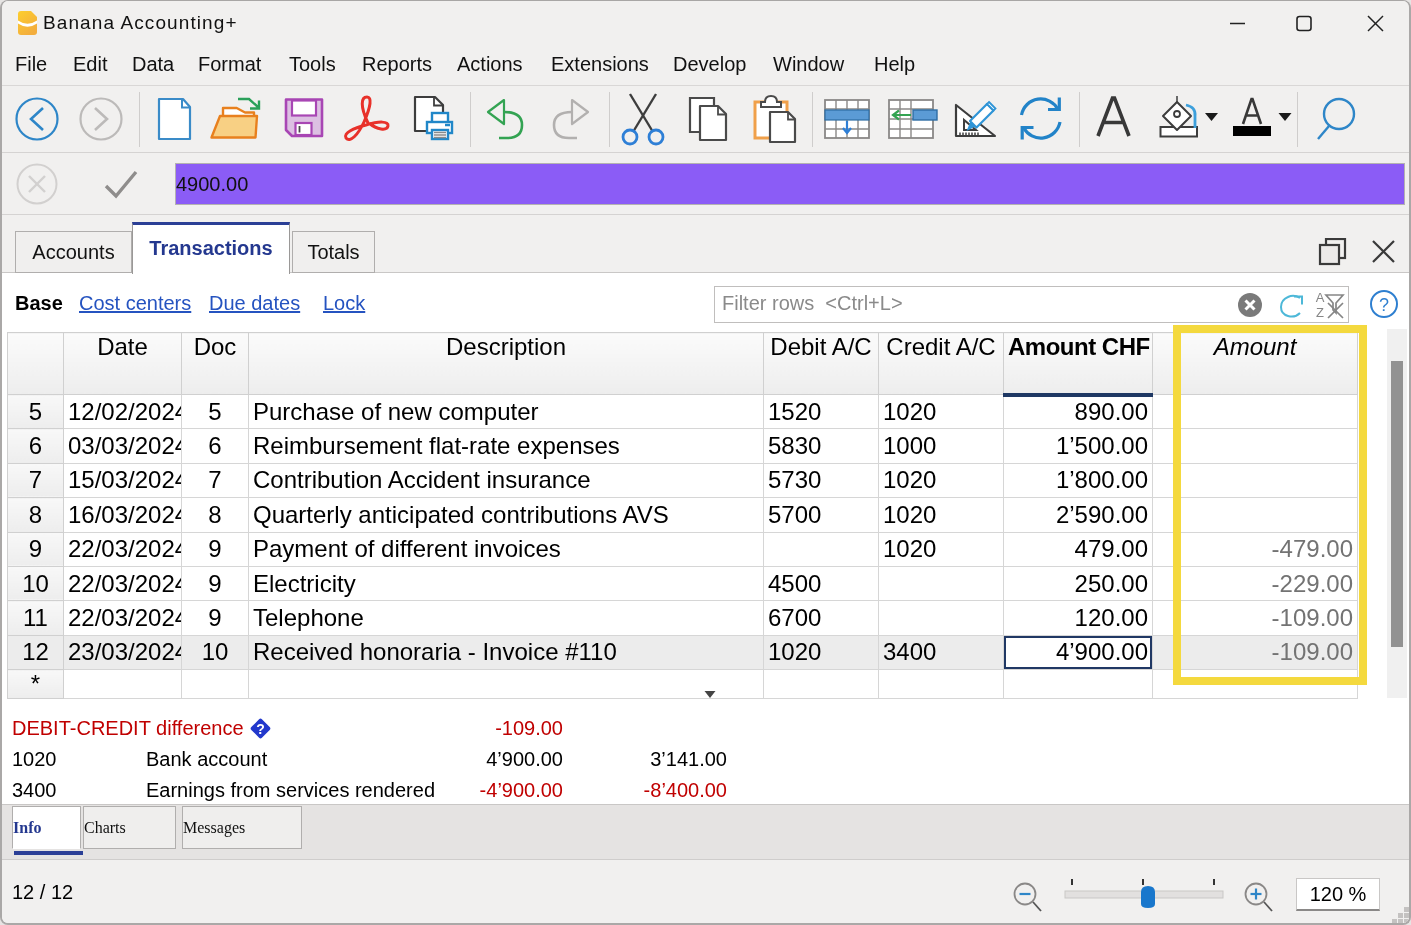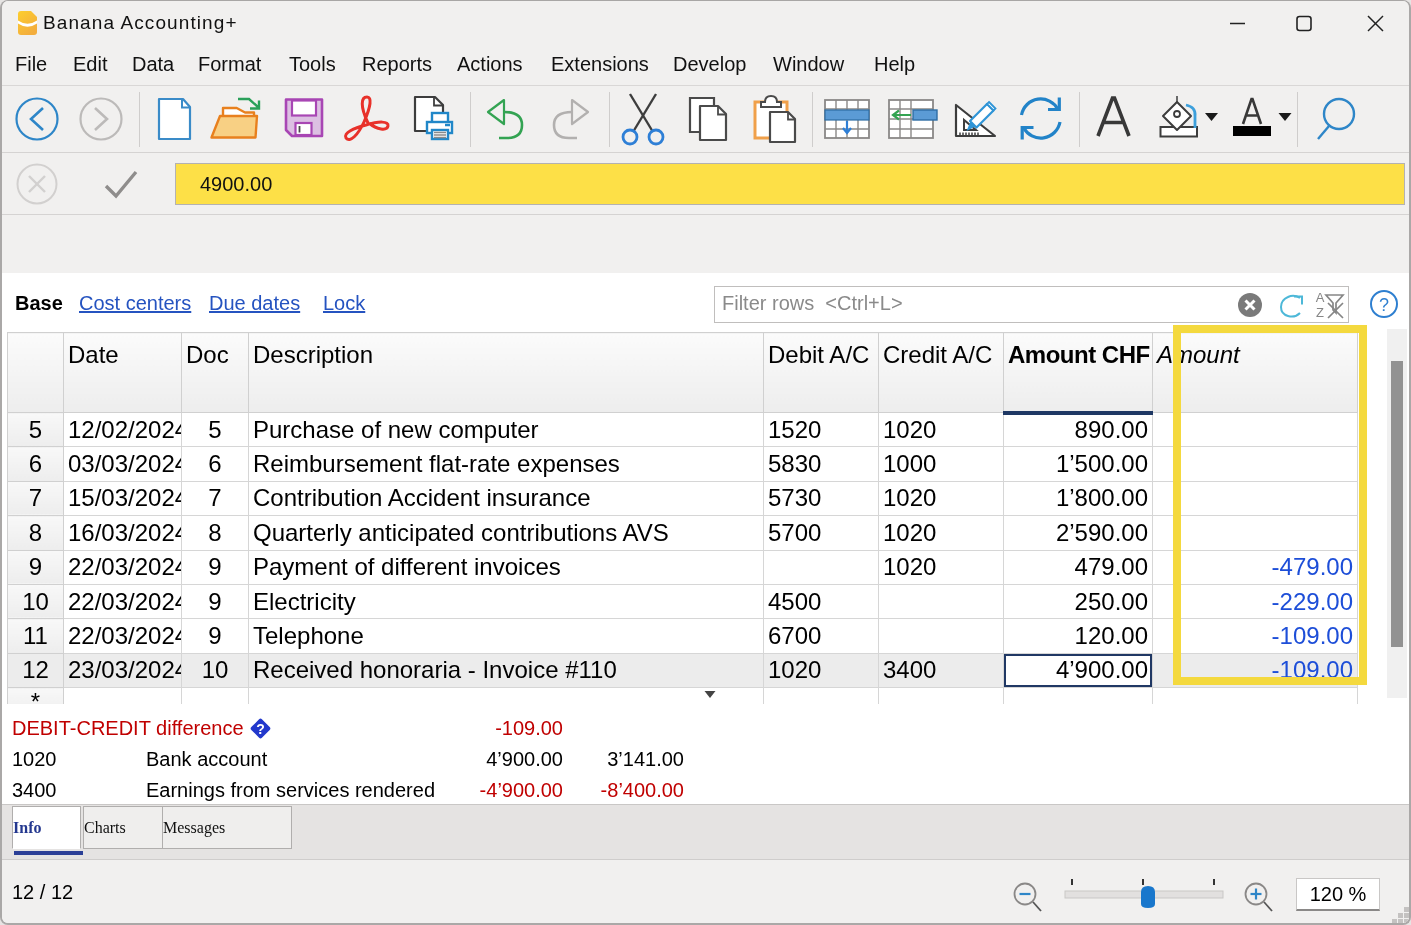--- a/index.html
+++ b/index.html
@@ -16,56 +16,56 @@
 #titlebar { position:absolute; left:0; top:0; width:100%; height:45px; background:#f1f0ef; }
 #apptitle { position:absolute; left:41px; top:11px; font-size:19px; letter-spacing:1.1px; color:#111; }
 
 #menubar { position:absolute; left:0; top:45px; width:100%; height:39px; font-size:20px; color:#111; }
 #menubar span { position:absolute; top:7px; }
 
 #toolbar { position:absolute; left:0; top:84px; width:100%; height:68px; border-top:1px solid #d9d7d6; border-bottom:1px solid #d5d3d2; }
 .tsep { position:absolute; top:6px; width:1px; height:55px; background:#cfcdcc; }
 
 #editrow { position:absolute; left:0; top:152px; width:100%; height:62px; border-bottom:1px solid #d5d3d2; }
-#editinput { position:absolute; left:173px; top:10px; width:1230px; height:42px; background:#fde047; border:1px solid #b4b2b1; font-size:20px; color:#111; padding-left:24px; line-height:40px; }
+#editinput { position:absolute; left:173px; top:10px; width:1230px; height:42px; background:#8b5cf6; border:1px solid #b4b2b1; font-size:20px; color:#111; padding-left:0; line-height:40px; }
 
 #tabstrip { position:absolute; left:0; top:215px; width:100%; height:57px; background:#f1f0ef; }
 #tabstrip .strip-border { position:absolute; left:0; bottom:0; width:100%; height:1px; background:#c9c7c6; }
 .tab { position:absolute; top:15px; height:42px; background:#f0efee; border:1px solid #b0aead; font-size:20px; color:#111; text-align:center; line-height:40px; }
 .tab.active { top:6px; height:52px; background:#fff; border:1px solid #9a9897; border-top:3px solid #2b3f96; border-bottom:none; color:#24388f; font-weight:bold; line-height:46px; z-index:3; }
 
 #content { position:absolute; left:0; top:272px; width:100%; height:531px; background:#fff; }
 
 .link { color:#2553c0; text-decoration:underline; }
 #filterbox { position:absolute; left:712px; top:13px; width:635px; height:37px; background:#fff; border:1px solid #c0bebd;padding-left:16px; }
 #filterbox .ph { position:absolute; left:7px; top:5px; font-size:20px; color:#8a8a8a; }
 
 #grid { position:absolute; left:5px; top:59px; }
 table { border-collapse:collapse; table-layout:fixed; width:1351px; }
 td { border:1px solid #d6d6d6; font-size:24px; color:#000; padding:0 4px; overflow:hidden; white-space:nowrap; }
-tr.hdr td { background:linear-gradient(#fbfbfb,#ededed); font-size:24px; height:80px; border:1px solid #d0d0d0; vertical-align:top; padding-top:8px; }
+tr.hdr td { background:linear-gradient(#fbfbfb,#ededed); text-align:center; font-size:24px; height:62px; border:1px solid #d0d0d0; vertical-align:top; }
 td.rownum { background:linear-gradient(#f8f8f8,#ededed); text-align:center; border:1px solid #d0d0d0; }
 tr.r { height:34.4px; }
 .num { text-align:right; }
-.red { color:#1d4ed8;margin-left:24px; }
+.red { color:#737373;margin-left:24px; }
 tr.sel td { background:#ececec; }
 tr.sel td.selcell { background:#fff; box-shadow:inset 0 0 0 2px #203864; }
 tr.last { height:24px; }
 
 #ybox { position:absolute; left:1171px; top:324px; width:194px; height:360px; border:8px solid #f4d93e; z-index:5; }
 
 #vscroll { position:absolute; left:1385px; top:56px; width:20px; height:369px; background:#f0f0f0; }
 #vthumb { position:absolute; left:4px; top:32px; width:12px; height:286px; background:#929292; }
 
 #infopanel { position:absolute; left:0; top:703px; width:100%; height:100px; background:#fff; overflow:hidden; font-size:20px; }
 .iline { position:absolute; height:31px; line-height:31px; width:100%; }
 .ic1 { position:absolute; left:10px; }
 .ic2 { position:absolute; left:144px; }
 .ic3 { position:absolute; right:846px; width:200px; text-align:right; }
-.ic4 { position:absolute; right:725px; width:140px; text-align:right; }
+.ic4 { position:absolute; right:682px; width:140px; text-align:right; }
 
 #btabs { position:absolute; left:0; top:803px; width:100%; height:55px; background:#e5e3e2; border-top:1px solid #c9c7c6; }
 .btab { position:absolute; top:1px; height:43px; font-size:16px; color:#111; background:#efeeed; border:1px solid #b0aead; line-height:41px;font-family:Liberation Serif, serif; }
 .btab.active { background:#fff; color:#24388f; font-weight:bold; border-bottom:1px solid #fff; }
 
 #statusbar { position:absolute; left:0; top:858px; width:100%; height:64px; background:#f1f0ef; border-top:1px solid #cfcdcc; }
 </style>
 </head>
 <body>
 <div id="win">
@@ -214,20 +214,32 @@
       <circle cx="21" cy="21" r="19.5" fill="none" stroke="#d2d0cf" stroke-width="2"></circle>
       <line x1="13" y1="13" x2="29" y2="29" stroke="#d2d0cf" stroke-width="2.4"></line>
       <line x1="29" y1="13" x2="13" y2="29" stroke="#d2d0cf" stroke-width="2.4"></line>
     </svg>
     <svg class="abs" style="left:96px;top:10px" width="44" height="42" viewBox="0 0 44 42">
       <path d="M8 23 L18 33 L38 9" fill="none" stroke="#8f8d8c" stroke-width="3.4"></path>
     </svg>
     <div id="editinput">4900.00</div>
   </div>
 
+  <div id="tabstrip">
+    <div class="strip-border"></div>
+    <div class="tab" style="left:13px;width:117px">Accounts</div>
+    <div class="tab" style="left:290px;width:83px">Totals</div>
+    <div class="tab active" style="left:130px;width:158px">Transactions</div>
+    <svg class="abs" style="left:1316px;top:22px" width="90" height="30" viewBox="0 0 90 30">
+      <rect x="8" y="1" width="19" height="19" fill="none" stroke="#3a3a3a" stroke-width="2.2"></rect>
+      <rect x="2" y="7" width="19" height="19" fill="#eceae9" stroke="#3a3a3a" stroke-width="2.2"></rect>
+      <line x1="55" y1="3" x2="76" y2="24" stroke="#3a3a3a" stroke-width="2.2"></line>
+      <line x1="76" y1="3" x2="55" y2="24" stroke="#3a3a3a" stroke-width="2.2"></line>
+    </svg>
+  </div>
 
   <div id="content">
     <div class="abs" style="left:13px;top:19px;font-size:20px;font-weight:bold">Base</div>
     <div class="abs link" style="left:77px;top:19px;font-size:20px">Cost centers</div>
     <div class="abs link" style="left:207px;top:19px;font-size:20px">Due dates</div>
     <div class="abs link" style="left:321px;top:19px;font-size:20px">Lock</div>
     <div id="filterbox">
       <div class="ph">Filter rows &nbsp;&lt;Ctrl+L&gt;</div>
       <svg class="abs" style="right:2px;top:3px" width="110" height="30" viewBox="0 0 110 30">
         <circle cx="14" cy="15" r="12" fill="#7a7a7a"></circle>
@@ -388,21 +400,21 @@
       <span class="ic1">3400</span>
         <span class="ic2">Earnings from services rendered</span>
       <span class="ic3" style="color:#c00000">-4’900.00</span>
         <span class="ic4" style="color:#c00000">-8’400.00</span>
     </div>
   </div>
 
   <div id="btabs">
     <div class="btab active" style="left:10px;width:69px">Info</div>
     <div class="btab" style="left:81px;width:93px">Charts</div>
-    <div class="btab" style="left:160px;width:130px">Messages</div>
+    <div class="btab" style="left:180px;width:120px">Messages</div>
     <div class="abs" style="left:12px;top:46px;width:69px;height:4px;background:#2b3f96"></div>
   </div>
 
   <div id="statusbar">
     <div class="abs" style="left:10px;top:21px;font-size:20px">12 / 12</div>
     <svg class="abs" style="left:1000px;top:8px" width="290" height="50" viewBox="0 0 290 50">
       <circle cx="23" cy="26" r="10.5" fill="none" stroke="#8a8887" stroke-width="1.8"></circle>
       <line x1="17.5" y1="26" x2="28.5" y2="26" stroke="#2e86c8" stroke-width="2.2"></line>
       <line x1="31" y1="34" x2="39" y2="43" stroke="#555" stroke-width="1.8"></line>
       <line x1="70" y1="11" x2="70" y2="17" stroke="#333" stroke-width="2"></line>

